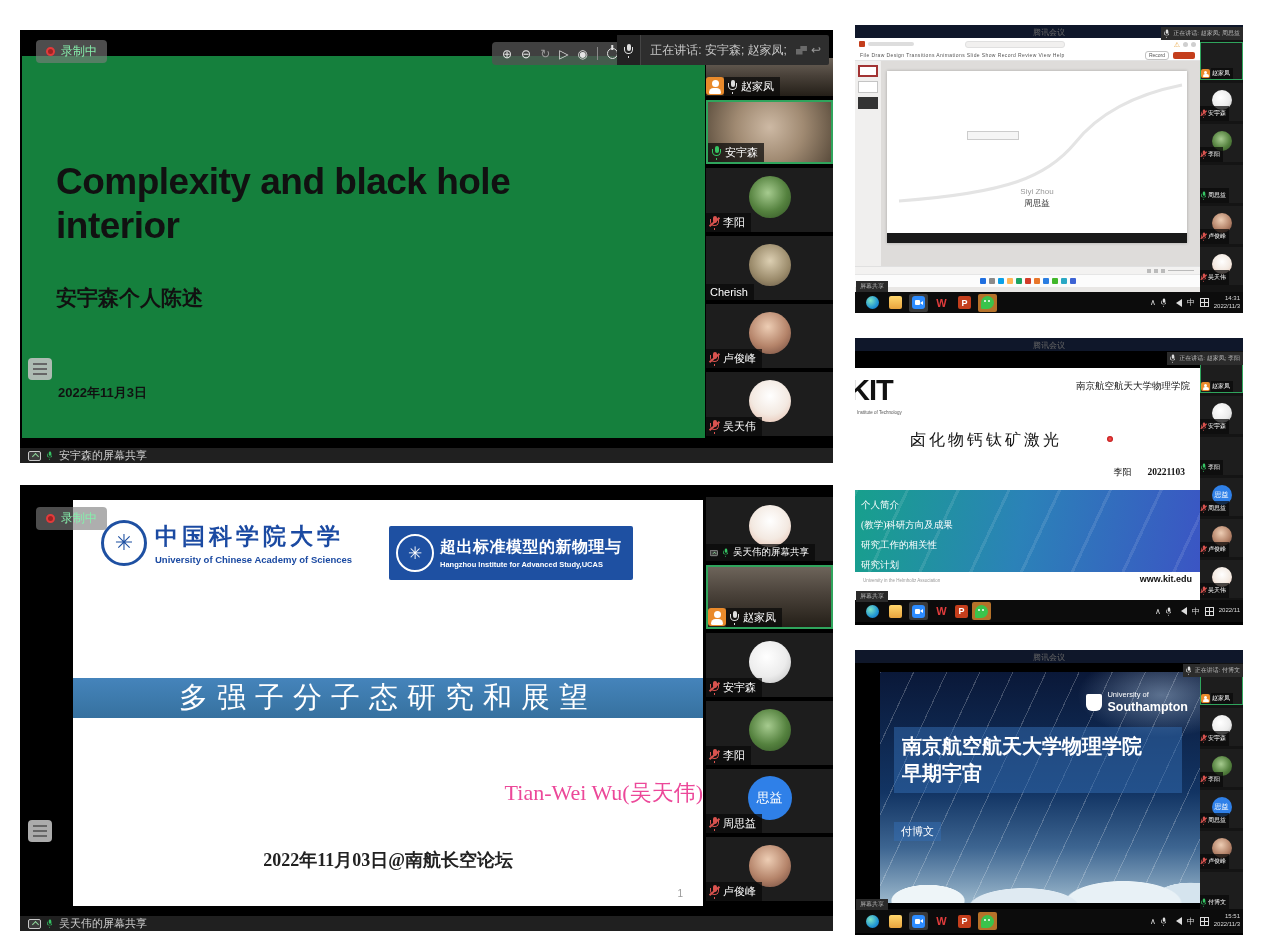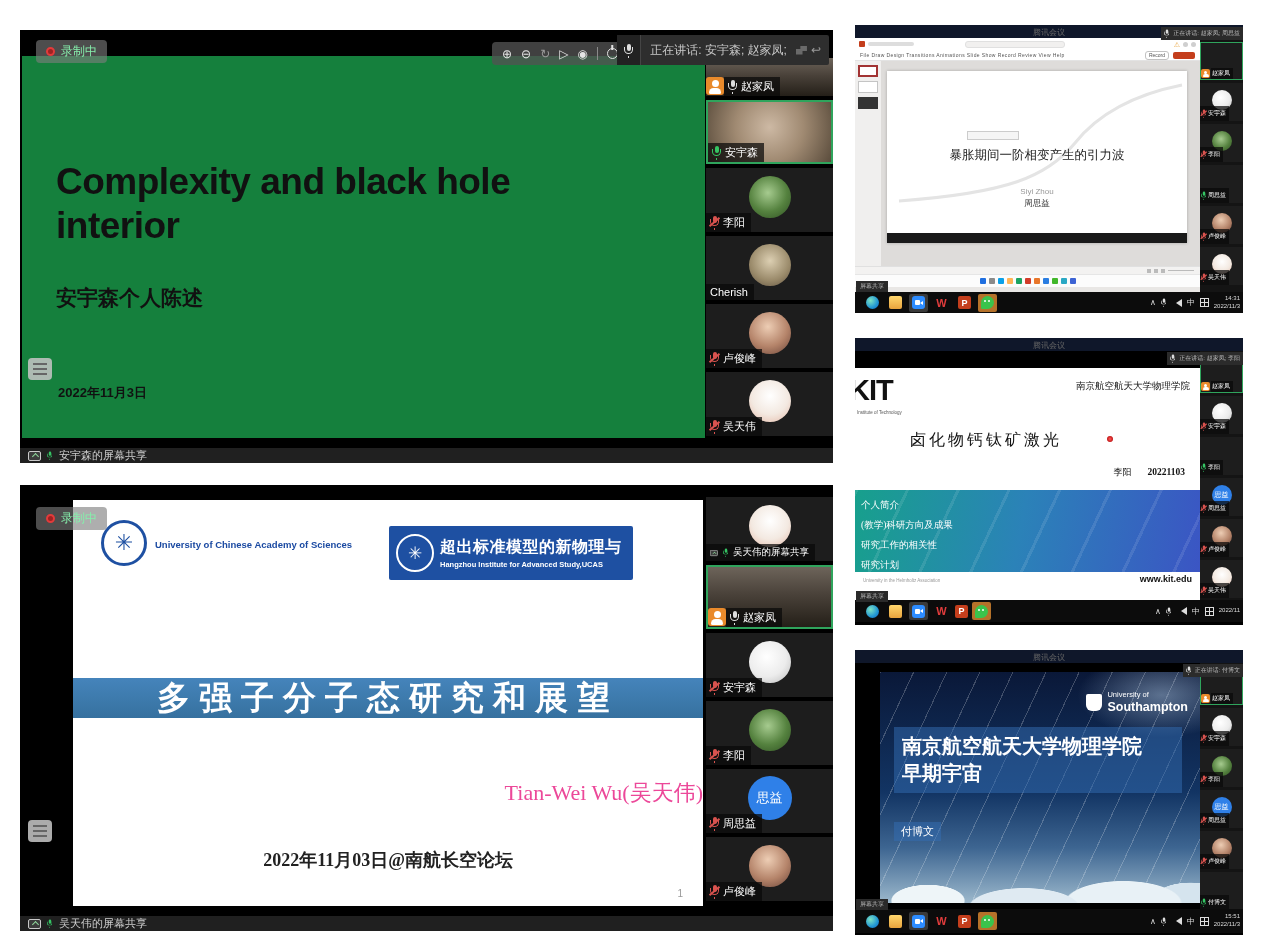--- a/index.html
+++ b/index.html
@@ -112,21 +112,21 @@
   .b-slide{position:absolute;left:53px;top:15px;width:630px;height:406px;background:#fff}
   .b-org1{position:absolute;left:28px;top:20px;display:flex;gap:8px;align-items:center}
   .b-emblem{width:46px;height:46px;border:3px solid #1e50a2;border-radius:50%;display:flex;align-items:center;justify-content:center;color:#1e50a2;font-size:22px}
   .b-org1cn{font-size:23px;font-weight:700;color:#1b4aa2;letter-spacing:4px;white-space:nowrap}
   .b-org1en{font-size:9.5px;font-weight:700;color:#1b4aa2;margin-top:2px}
   .b-org2{position:absolute;left:316px;top:26px;width:244px;height:54px;background:#1e50a2;border-radius:2px;display:flex;align-items:center;padding:0 7px;gap:6px}
   .b-emblem2{width:38px;height:38px;border:2px solid #fff;border-radius:50%;flex:0 0 auto;display:flex;align-items:center;justify-content:center;color:#fff;font-size:17px}
   .b-org2cn{font-size:16px;font-weight:700;color:#fff;letter-spacing:.5px;white-space:nowrap}
   .b-org2en{font-size:7.5px;font-weight:700;color:#fff;margin-top:2px;white-space:nowrap}
   .b-banner{position:absolute;left:0;top:178px;width:100%;height:40px;background:linear-gradient(180deg,#4584bb,#36719f);display:flex;align-items:center;justify-content:center}
-  .b-bannertext{color:#fff;font-size:33px;font-weight:700;letter-spacing:9px}
+  .b-bannertext{color:#fff;font-size:29px;font-weight:400;letter-spacing:9px}
   .b-author{position:absolute;left:0;top:278px;width:100%;text-align:right;font-size:22px;color:#ec4899}
   .b-venue{position:absolute;left:0;top:348px;width:100%;text-align:center;font-size:18px;font-weight:700;color:#222}
   .b-page{position:absolute;right:20px;top:388px;font-size:10px;color:#999}
 
   
   #pc{left:855px;top:25px;width:388px;height:293px;background:#fff}
   #pd{left:855px;top:338px;width:388px;height:287px;background:#000}
   #pe{left:855px;top:650px;width:388px;height:285px;background:#000}
   .rp-titlebar{position:absolute;left:0;top:0;width:100%;height:13px;background:#0f172a;z-index:2}
   .rp-title{width:100%;text-align:center;color:#666;font-size:8px;padding-top:2px}
@@ -325,20 +325,21 @@
 <section class="panel" id="pb">
   <div class="recbadge" style="left:16px;top:22px">
     <span class="recdot"></span>
     <span>录制中</span>
   </div>
 
   <div class="b-slide">
     <div class="b-org1">
       <span class="b-emblem">✳</span>
       <span>
+        <div class="b-org1cn">中国科学院大学</div>
         <div class="b-org1en">University of Chinese Academy of Sciences</div>
       </span>
     </div>
     <div class="b-org2">
       <span class="b-emblem2">✳</span>
       <span>
         <div class="b-org2cn">超出标准模型的新物理与</div>
         <div class="b-org2en">Hangzhou Institute for Advanced Study,UCAS</div>
       </span>
     </div>
@@ -481,21 +482,20 @@
       <div class="ppt-thumbs">
         <div class="thumb sel"></div>
         <div class="thumb"></div>
         <div class="thumb dark"></div>
       </div>
       <div class="ppt-slide">
         <svg width="300" height="172" style="position:absolute;left:0;top:0">
           <path d="M295,14 C255,22 215,38 188,72 C160,106 120,122 12,130" stroke="#e4e4e4" stroke-width="3" fill="none"></path>
         </svg>
         <div class="ppt-tooltip"></div>
-        <div class="ppt-slidetitle">暴胀期间一阶相变产生的引力波</div>
         <div class="ppt-en">Siyi Zhou</div>
         <div class="ppt-cn">周思益</div>
         <div class="ppt-blackbar"></div>
       </div>
     </div>
     <div class="ppt-status">
       <span class="st-sq"></span>
       <span class="st-sq"></span>
       <span class="st-sq"></span>
       <span class="st-line"></span>

